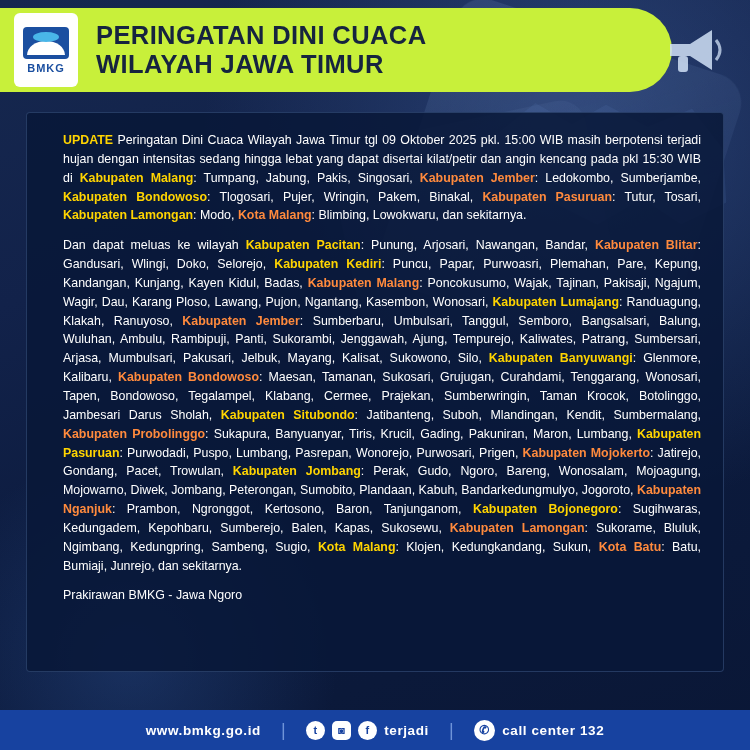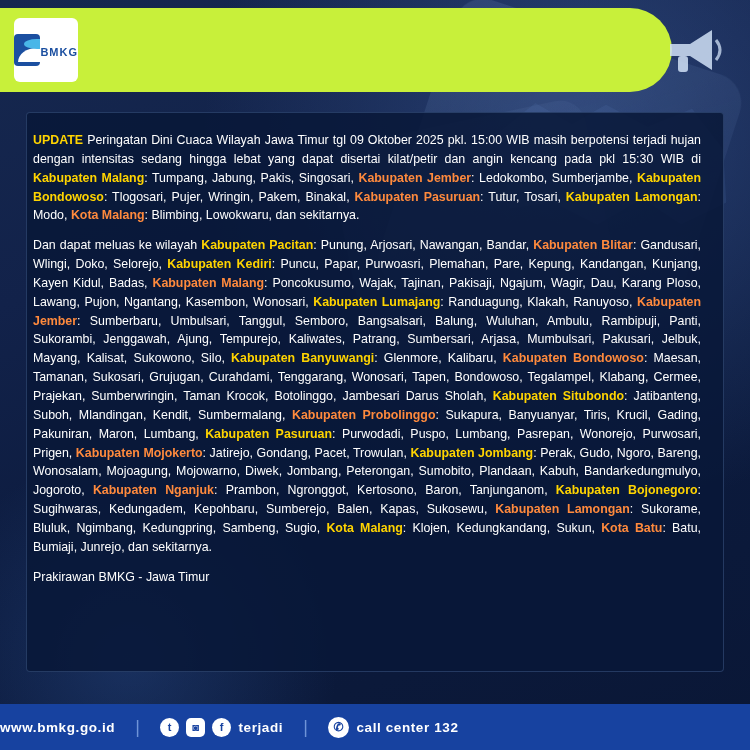--- a/index.html
+++ b/index.html
@@ -61,25 +61,26 @@
     position: absolute;
     left: 0; top: 8px;
     width: 672px; height: 84px;
     background: #c8f03a;
     border-top-right-radius: 42px;
     border-bottom-right-radius: 42px;
     display: flex;
     align-items: center;
   }
   .logo-box {
-    width: 64px; height: 64px;
+    width: 64px; height: 74px;
     margin-left: 14px;
     background: #ffffff;
     border-radius: 6px;
     display: flex;
+    flex-direction: column;
     align-items: center;
     justify-content: center;
     flex: 0 0 auto;
   }
   .logo-emblem {
     width: 46px; height: 32px;
     background: #1b4fa0;
     border-radius: 4px;
     position: relative;
     overflow: hidden;
@@ -125,43 +126,43 @@
   }
 
   
   .panel {
     position: absolute;
     left: 26px; top: 112px;
     width: 698px; height: 560px;
     background: rgba(8, 23, 56, 0.86);
     border: 1px solid rgba(120,160,220,0.25);
     border-radius: 4px;
-    padding: 18px 22px 14px 6px;
+    padding: 18px 22px 14px 36px;
     z-index: 4;
     color: #ffffff;
     font-size: 12.4px;
     line-height: 1.52;
     text-align: justify;
     overflow: hidden;
   }
   .panel p { margin-bottom: 11px; }
   .hl-y { color: #ffd400; font-weight: bold; }
   .hl-o { color: #ff8a3d; font-weight: bold; }
   .note { margin-top: 4px; font-weight: bold; }
   .sign { margin-top: 10px; font-weight: normal; }
 
   
   .footer {
     position: absolute;
     left: 0; bottom: 0;
-    width: 750px; height: 46px;
+    width: 750px; height: 40px;
     background: #1742a0;
     display: flex;
     align-items: center;
-    justify-content: flex-start;
+    justify-content: center;
     gap: 14px;
     z-index: 5;
     color: #ffffff;
     font-size: 13.5px;
     font-weight: bold;
     letter-spacing: 0.6px;
   }
   .footer .sep {
     color: #6f94d8;
     font-weight: normal;
@@ -198,40 +199,44 @@
   <div class="bg-shape bg-phone"></div>
   <div class="bg-shape bg-phone2"></div>
   <div class="bg-shape bg-map"></div>
   <div class="bg-shape bg-glow"></div>
 
   <div class="header">
     <div class="header-band">
       <div class="logo-box">
         <div class="logo-emblem"></div>
         <div class="logo-text">BMKG</div>
+      </div>
+      <div class="header-title">
+        <div>PERINGATAN DINI CUACA</div>
+        <div>WILAYAH JAWA TIMUR</div>
       </div>
     </div>
     <svg class="megaphone" viewBox="0 0 62 54">
       <path d="M6 20 L26 20 L48 6 L48 46 L26 32 L6 32 Z" fill="#cfe0f5" opacity="0.9"></path>
       <rect x="14" y="32" width="10" height="16" rx="3" fill="#cfe0f5" opacity="0.9"></rect>
       <path d="M52 16 q8 10 0 20" stroke="#cfe0f5" stroke-width="3" fill="none" opacity="0.8"></path>
     </svg>
   </div>
 
   <div class="panel">
 
     <p>
       <span class="hl-y">UPDATE</span><span> Peringatan Dini Cuaca Wilayah Jawa Timur tgl 09 Oktober 2025 pkl. 15:00 WIB masih berpotensi terjadi hujan dengan intensitas sedang hingga lebat yang dapat disertai kilat/petir dan angin kencang pada pkl 15:30 WIB di </span><span class="hl-y">Kabupaten Malang</span><span>: Tumpang, Jabung, Pakis, Singosari, </span><span class="hl-o">Kabupaten Jember</span><span>: Ledokombo, Sumberjambe, </span><span class="hl-y">Kabupaten Bondowoso</span><span>: Tlogosari, Pujer, Wringin, Pakem, Binakal, </span><span class="hl-o">Kabupaten Pasuruan</span><span>: Tutur, Tosari, </span><span class="hl-y">Kabupaten Lamongan</span><span>: Modo, </span><span class="hl-o">Kota Malang</span><span>: Blimbing, Lowokwaru, dan sekitarnya.</span>
     </p>
 
     <p>
       <span>Dan dapat meluas ke wilayah </span><span id="region-list"><span class="hl-y">Kabupaten Pacitan</span><span>: Punung, Arjosari, Nawangan, Bandar, </span><span class="hl-o">Kabupaten Blitar</span><span>: Gandusari, Wlingi, Doko, Selorejo, </span><span class="hl-y">Kabupaten Kediri</span><span>: Puncu, Papar, Purwoasri, Plemahan, Pare, Kepung, Kandangan, Kunjang, Kayen Kidul, Badas, </span><span class="hl-o">Kabupaten Malang</span><span>: Poncokusumo, Wajak, Tajinan, Pakisaji, Ngajum, Wagir, Dau, Karang Ploso, Lawang, Pujon, Ngantang, Kasembon, Wonosari, </span><span class="hl-y">Kabupaten Lumajang</span><span>: Randuagung, Klakah, Ranuyoso, </span><span class="hl-o">Kabupaten Jember</span><span>: Sumberbaru, Umbulsari, Tanggul, Semboro, Bangsalsari, Balung, Wuluhan, Ambulu, Rambipuji, Panti, Sukorambi, Jenggawah, Ajung, Tempurejo, Kaliwates, Patrang, Sumbersari, Arjasa, Mumbulsari, Pakusari, Jelbuk, Mayang, Kalisat, Sukowono, Silo, </span><span class="hl-y">Kabupaten Banyuwangi</span><span>: Glenmore, Kalibaru, </span><span class="hl-o">Kabupaten Bondowoso</span><span>: Maesan, Tamanan, Sukosari, Grujugan, Curahdami, Tenggarang, Wonosari, Tapen, Bondowoso, Tegalampel, Klabang, Cermee, Prajekan, Sumberwringin, Taman Krocok, Botolinggo, Jambesari Darus Sholah, </span><span class="hl-y">Kabupaten Situbondo</span><span>: Jatibanteng, Suboh, Mlandingan, Kendit, Sumbermalang, </span><span class="hl-o">Kabupaten Probolinggo</span><span>: Sukapura, Banyuanyar, Tiris, Krucil, Gading, Pakuniran, Maron, Lumbang, </span><span class="hl-y">Kabupaten Pasuruan</span><span>: Purwodadi, Puspo, Lumbang, Pasrepan, Wonorejo, Purwosari, Prigen, </span><span class="hl-o">Kabupaten Mojokerto</span><span>: Jatirejo, Gondang, Pacet, Trowulan, </span><span class="hl-y">Kabupaten Jombang</span><span>: Perak, Gudo, Ngoro, Bareng, Wonosalam, Mojoagung, Mojowarno, Diwek, Jombang, Peterongan, Sumobito, Plandaan, Kabuh, Bandarkedungmulyo, Jogoroto, </span><span class="hl-o">Kabupaten Nganjuk</span><span>: Prambon, Ngronggot, Kertosono, Baron, Tanjunganom, </span><span class="hl-y">Kabupaten Bojonegoro</span><span>: Sugihwaras, Kedungadem, Kepohbaru, Sumberejo, Balen, Kapas, Sukosewu, </span><span class="hl-o">Kabupaten Lamongan</span><span>: Sukorame, Bluluk, Ngimbang, Kedungpring, Sambeng, Sugio, </span><span class="hl-y">Kota Malang</span><span>: Klojen, Kedungkandang, Sukun, </span><span class="hl-o">Kota Batu</span><span>: Batu, Bumiaji, Junrejo, dan sekitarnya.</span></span>
     </p>
 
-    <p class="sign">Prakirawan BMKG - Jawa Timur</p>
+    <p class="sign">Prakirawan BMKG - Jawa Ngoro</p>
   </div>
 
   <div class="footer">
     <span>www.bmkg.go.id</span>
     <span class="sep">|</span>
     <span class="soc">
       <span class="ic">t</span>
       <span class="ic sq">◙</span>
       <span class="ic">f</span>
       <span>terjadi</span>

